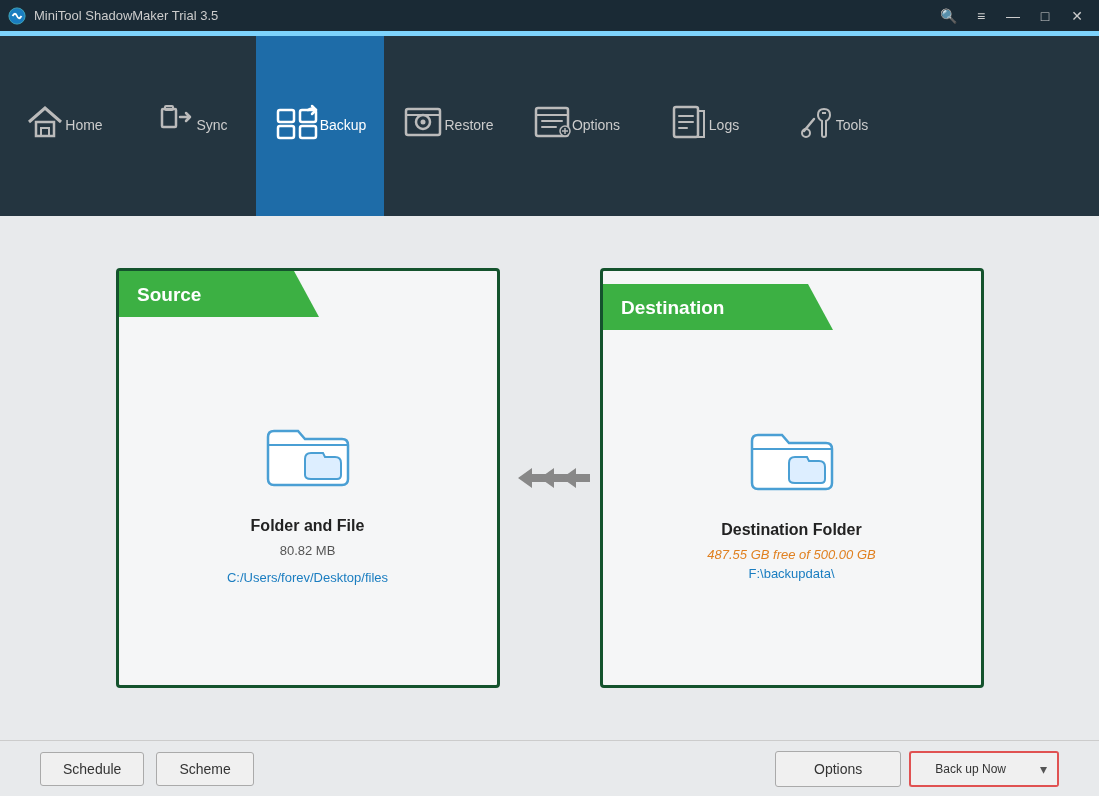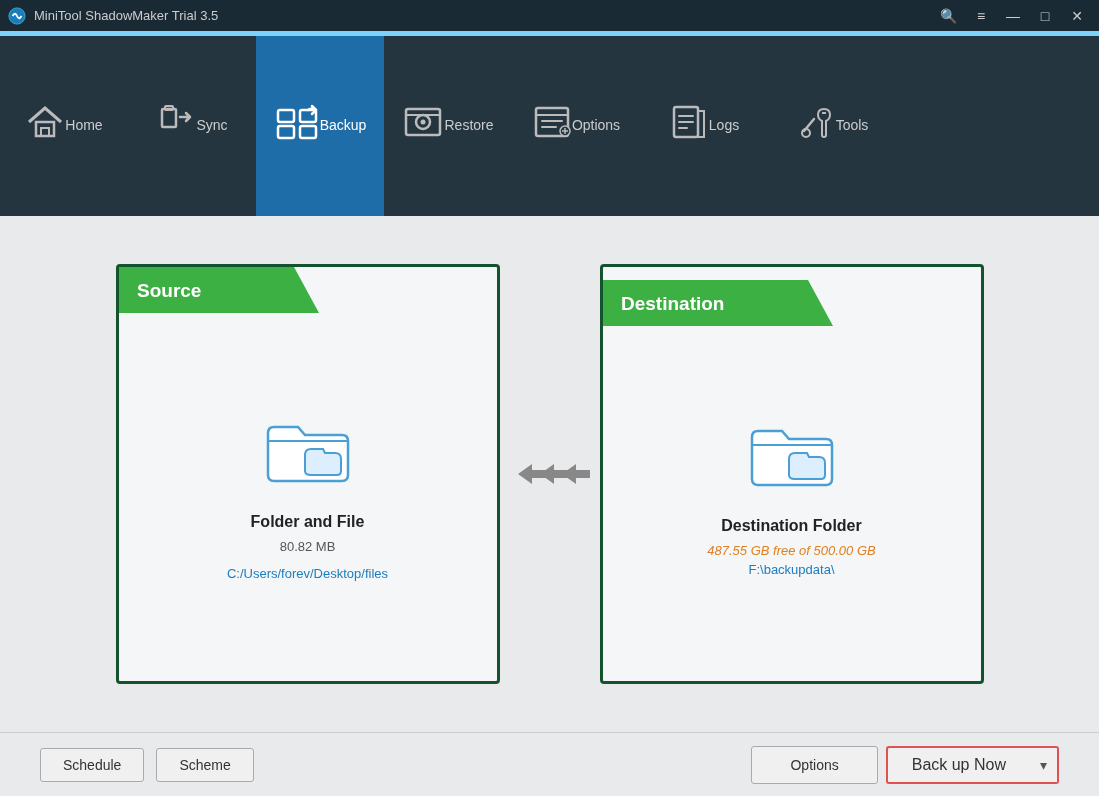--- a/index.html
+++ b/index.html
@@ -151,21 +151,21 @@
       justify-content: center;
       width: 100px;
       color: #555;
       font-size: 36px;
       font-weight: bold;
       flex-shrink: 0;
     }
 
     
     .bottom-bar {
-      height: 64px;
+      height: 56px;
       background: #e8eaec;
       display: flex;
       align-items: center;
       justify-content: space-between;
       padding: 0 40px;
       border-top: 1px solid #ccc;
     }
     .bottom-left { display: flex; gap: 12px; }
     .bottom-right { display: flex; gap: 0; }
 
@@ -200,21 +200,21 @@
     }
     .btn-backup-group {
       display: flex;
     }
     .btn-backup-main {
       background: #f0f0f0;
       border: 2px solid #e05252;
       border-right: none;
       color: #333;
       padding: 8px 24px;
-      font-size: 16px;
+      font-size: 12px;
       cursor: pointer;
       border-radius: 3px 0 0 3px;
       font-weight: 500;
     }
 
     
     .app-body {
       display: flex;
       flex-direction: column;
       height: calc(796px - 36px);

